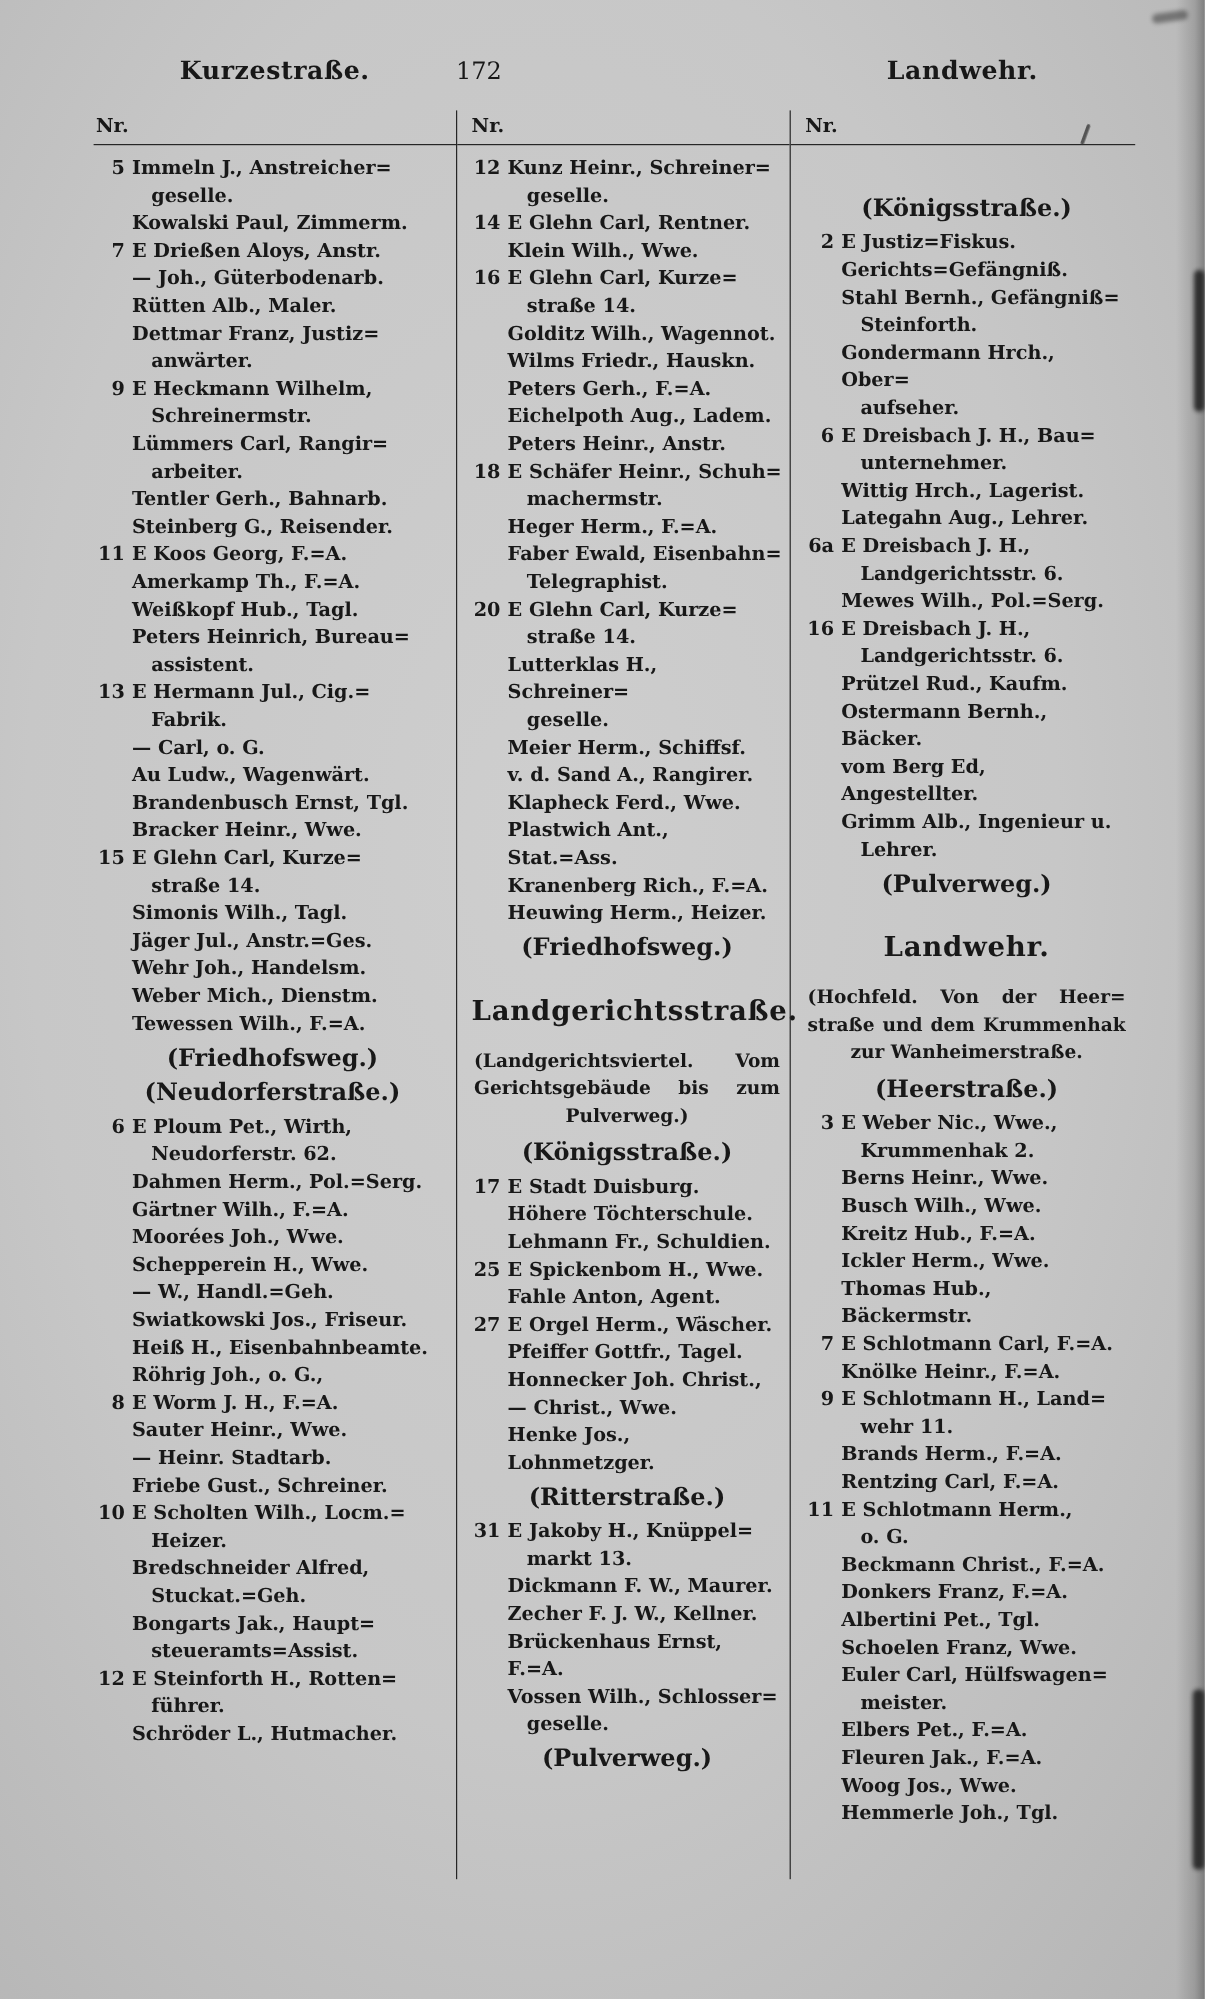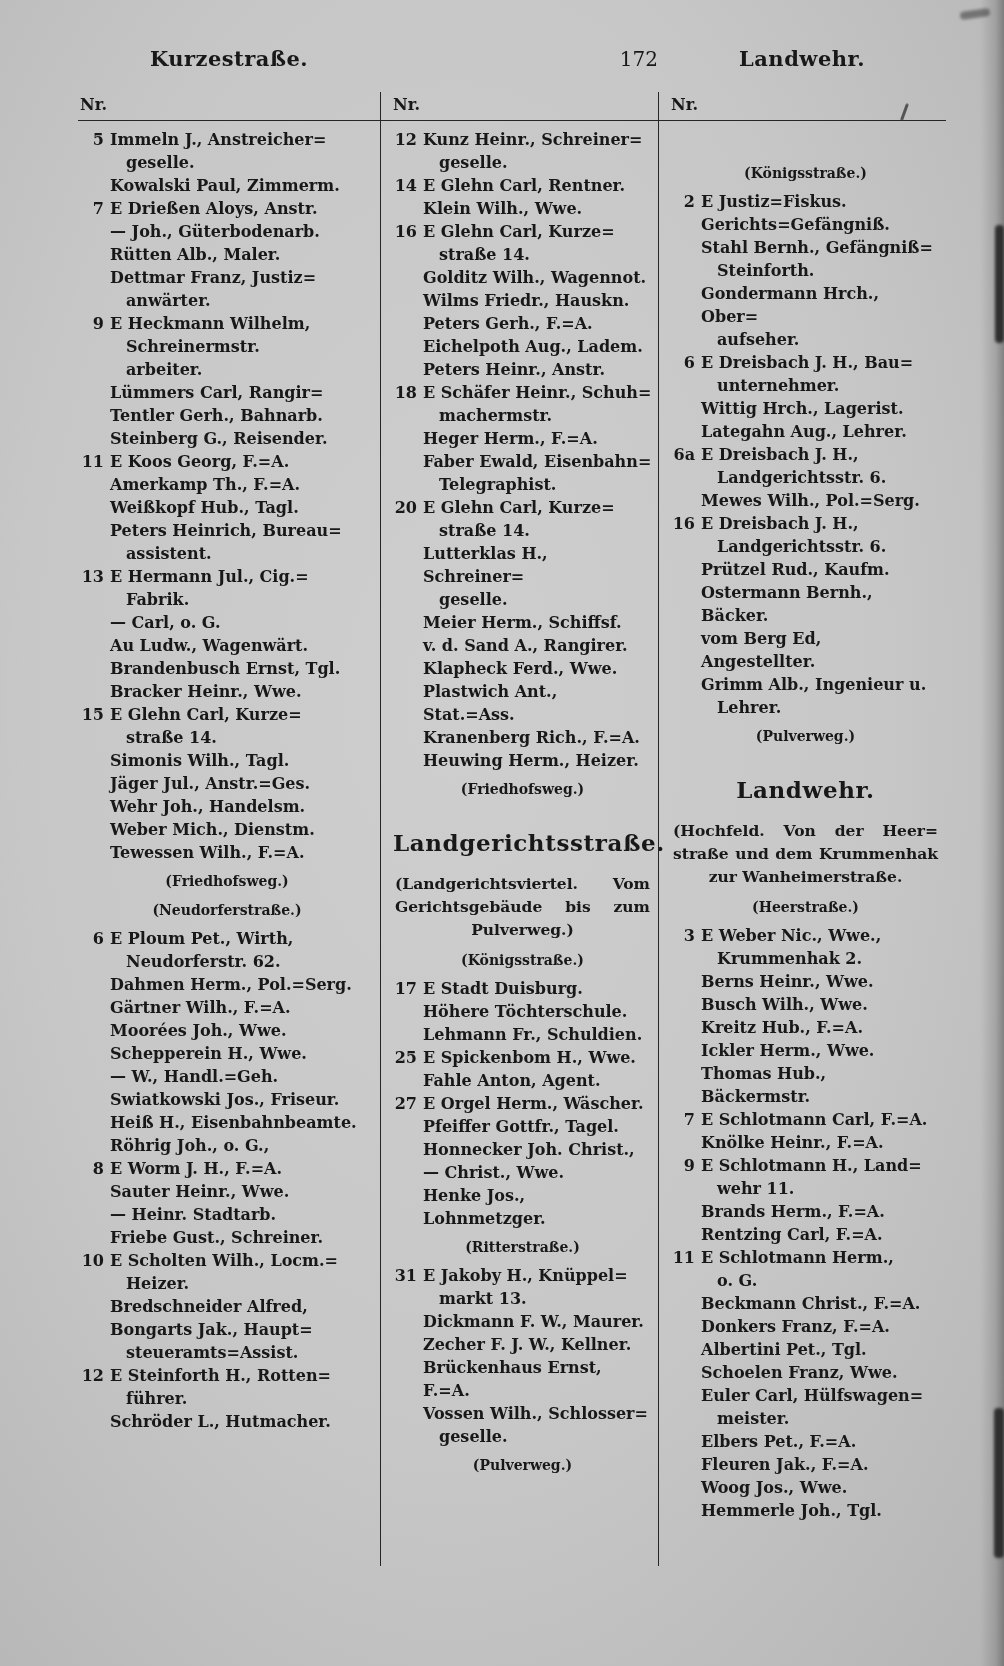--- a/index.html
+++ b/index.html
@@ -23,21 +23,21 @@
   .a2{top:1408px;right:0;width:10px;height:150px;}
   .a3{top:10px;right:14px;width:30px;height:8px;transform:rotate(-8deg);opacity:.45;}
   .slash{left:903px;top:103px;width:3px;height:18px;background:#3a3a3a;transform:rotate(20deg);filter:blur(.4px);opacity:.8;border-radius:2px;}
 
   .hdr{
     position:absolute;top:46px;left:78px;right:58px;
     display:flex;font-weight:700;
   }
   .hcell{font-size:21px;line-height:26px;}
   .h-left{width:302px;text-align:center;letter-spacing:.5px;}
-  .h-center{width:278px;text-align:right;font-weight:400;font-size:20px;}
+  .h-center{width:278px;text-align:left;font-weight:400;font-size:20px;}
   .h-right{width:288px;text-align:center;letter-spacing:.5px;}
 
   .cols{
     position:absolute;top:92px;left:78px;right:58px;bottom:100px;
     display:flex;align-items:stretch;font-weight:700;
   }
   .col{box-sizing:border-box;padding:0 6px 0 2px;}
   .col[data-col="0"]{width:302px;}
   .col[data-col="1"]{width:278px;border-left:1.6px solid #262626;padding-left:12px;}
   .col[data-col="2"]{width:288px;border-left:1.6px solid #262626;padding-left:12px;}
@@ -45,21 +45,21 @@
   .nr-row{
     font-size:16px;line-height:22px;padding:2px 0 4px 2px;
     border-bottom:1.6px solid #262626;
     margin:0 -6px 7px -2px;
   }
   .col[data-col="1"] .nr-row, .col[data-col="2"] .nr-row{margin-left:-12px;padding-left:12px;}
 
   .ln{position:relative;padding-left:30px;font-size:16px;line-height:23px;}
   .ln .num{position:absolute;left:0;width:24px;text-align:right;}
   .ln.cont{padding-left:46px;}
-  .sref{text-align:center;font-size:14px;line-height:23px;margin:6px 0 5px;}
+  .sref{text-align:center;font-size:20px;line-height:23px;margin:6px 0 5px;}
   .head{text-align:center;font-size:23px;line-height:27px;margin:28px 0 16px;letter-spacing:.6px;}
   .note{font-size:15.5px;line-height:23px;margin:2px 2px 8px;}
   .note .jline{text-align:justify;text-align-last:justify;}
   .note .cline{text-align:center;}
   .gap{height:28px;}
 </style>
 </head>
 <body>
 
 <div class="page">
@@ -76,22 +76,22 @@
         <div class="ln"><span class="num">5</span><span>Immeln J., Anstreicher=</span></div>
         <div class="ln cont"><span>geselle.</span></div>
         <div class="ln"><span class="num"></span><span>Kowalski Paul, Zimmerm.</span></div>
         <div class="ln"><span class="num">7</span><span>E Drießen Aloys, Anstr.</span></div>
         <div class="ln"><span class="num"></span><span>— Joh., Güterbodenarb.</span></div>
         <div class="ln"><span class="num"></span><span>Rütten Alb., Maler.</span></div>
         <div class="ln"><span class="num"></span><span>Dettmar Franz, Justiz=</span></div>
         <div class="ln cont"><span>anwärter.</span></div>
         <div class="ln"><span class="num">9</span><span>E Heckmann Wilhelm,</span></div>
         <div class="ln cont"><span>Schreinermstr.</span></div>
+        <div class="ln"><span class="num"></span><span>Lümmers Carl, Rangir=</span></div>
         <div class="ln cont"><span>arbeiter.</span></div>
-        <div class="ln"><span class="num"></span><span>Lümmers Carl, Rangir=</span></div>
         <div class="ln"><span class="num"></span><span>Tentler Gerh., Bahnarb.</span></div>
         <div class="ln"><span class="num"></span><span>Steinberg G., Reisender.</span></div>
         <div class="ln"><span class="num">11</span><span>E Koos Georg, F.=A.</span></div>
         <div class="ln"><span class="num"></span><span>Amerkamp Th., F.=A.</span></div>
         <div class="ln"><span class="num"></span><span>Weißkopf Hub., Tagl.</span></div>
         <div class="ln"><span class="num"></span><span>Peters Heinrich, Bureau=</span></div>
         <div class="ln cont"><span>assistent.</span></div>
         <div class="ln"><span class="num">13</span><span>E Hermann Jul., Cig.=</span></div>
         <div class="ln cont"><span>Fabrik.</span></div>
         <div class="ln"><span class="num"></span><span>— Carl, o. G.</span></div>
@@ -117,20 +117,21 @@
         <div class="ln"><span class="num"></span><span>Swiatkowski Jos., Friseur.</span></div>
         <div class="ln"><span class="num"></span><span>Heiß H., Eisenbahnbeamte.</span></div>
         <div class="ln"><span class="num"></span><span>Röhrig Joh., o. G.,</span></div>
         <div class="ln"><span class="num">8</span><span>E Worm J. H., F.=A.</span></div>
         <div class="ln"><span class="num"></span><span>Sauter Heinr., Wwe.</span></div>
         <div class="ln"><span class="num"></span><span>— Heinr. Stadtarb.</span></div>
         <div class="ln"><span class="num"></span><span>Friebe Gust., Schreiner.</span></div>
         <div class="ln"><span class="num">10</span><span>E Scholten Wilh., Locm.=</span></div>
         <div class="ln cont"><span>Heizer.</span></div>
         <div class="ln"><span class="num"></span><span>Bredschneider Alfred,</span></div>
+        <div class="ln cont"><span>Stuckat.=Geh.</span></div>
         <div class="ln"><span class="num"></span><span>Bongarts Jak., Haupt=</span></div>
         <div class="ln cont"><span>steueramts=Assist.</span></div>
         <div class="ln"><span class="num">12</span><span>E Steinforth H., Rotten=</span></div>
         <div class="ln cont"><span>führer.</span></div>
         <div class="ln"><span class="num"></span><span>Schröder L., Hutmacher.</span></div>
       </div>
     <div class="col" data-col="1">
         <div class="nr-row">Nr.</div>
         <div class="ln"><span class="num">12</span><span>Kunz Heinr., Schreiner=</span></div>
         <div class="ln cont"><span>geselle.</span></div>

